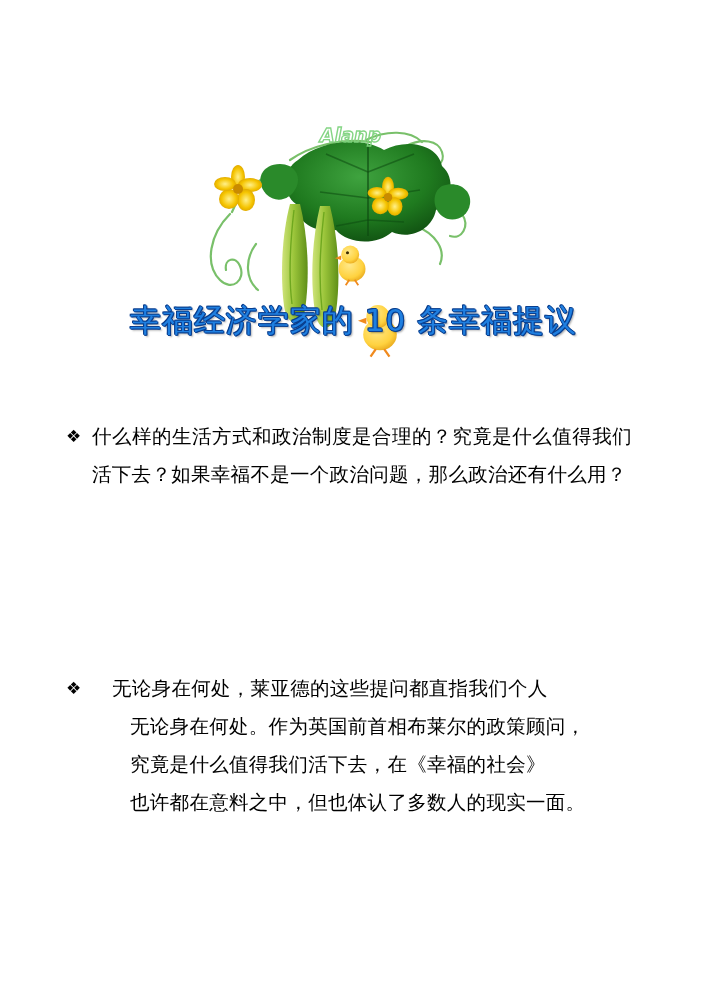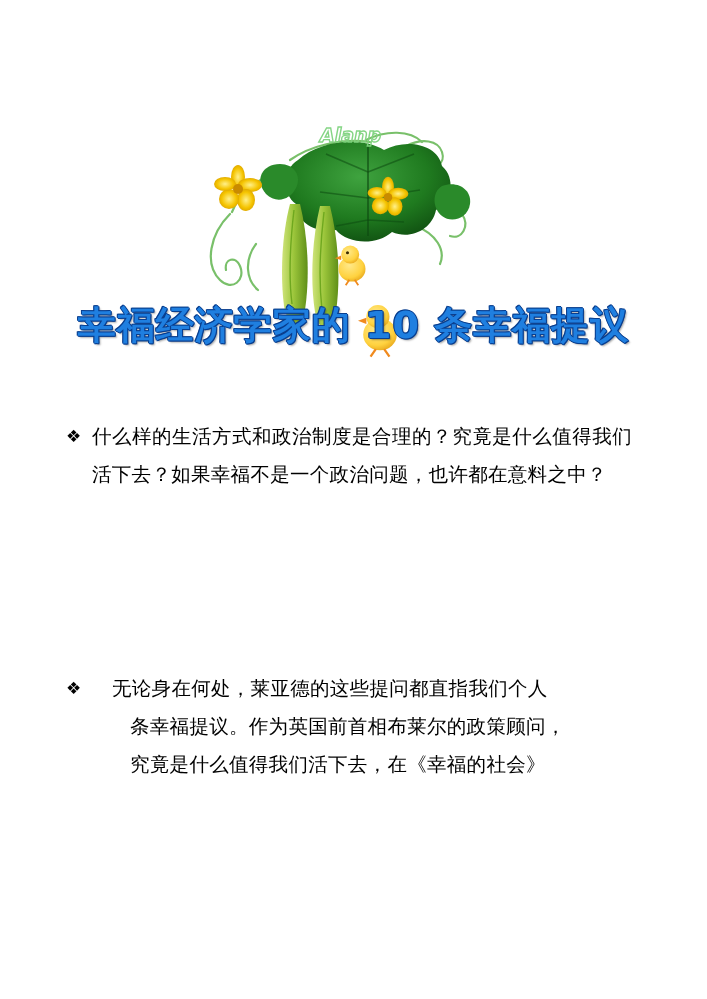--- a/index.html
+++ b/index.html
@@ -35,22 +35,22 @@
   .title-wrap {
     position: absolute;
     left: 0;
     top: 300px;
     width: 707px;
     text-align: center;
   }
   .title {
     display: inline-block;
     font-family: "DejaVu Sans", "Liberation Sans", sans-serif;
-    font-size: 38px;
-    font-weight: bold;
+    font-size: 31px;
+    font-weight: normal;
     letter-spacing: 1px;
     color: #1f7fe0;
     -webkit-text-stroke: 0px;
     text-shadow:
       1px 0 0 #0a3f8f,
       -1px 0 0 #0a3f8f,
       0 1px 0 #0a3f8f,
       0 -1px 0 #0a3f8f,
       1px 1px 0 #0a3f8f,
       -1px -1px 0 #0a3f8f,
@@ -196,26 +196,27 @@
   </div>
 
   <div class="title-wrap">
     <span class="title">幸福经济学家的 10 条幸福提议</span>
   </div>
 
   <div class="body-block" style="top: 418px;">
 
     <div class="para para-1">
       <span class="bullet">❖</span>
-      <span class="ptext">什么样的生活方式和政治制度是合理的？究竟是什么值得我们活下去？如果幸福不是一个政治问题，也许都在意料之中？</span>
+      <span class="ptext">什么样的生活方式和政治制度是合理的？究竟是什么值得我们活下去？如果幸福不是一个政治问题，那么政治还有什么用？</span>
     </div>
 
     <div class="para para-2">
       <span class="bullet">❖</span>
       <span class="ptext">
         <span class="p2line">无论身在何处，莱亚德的这些提问都直指我们个人</span>
-        <span class="p2line ind">条幸福提议。作为英国前首相布莱尔的政策顾问，</span>
+        <span class="p2line ind">无论身在何处。作为英国前首相布莱尔的政策顾问，</span>
         <span class="p2line ind">究竟是什么值得我们活下去，在《幸福的社会》</span>
+        <span class="p2line ind">也许都在意料之中，但也体认了多数人的现实一面。</span>
       </span>
     </div>
 
   </div>
 </div>
 
 </body></html>

